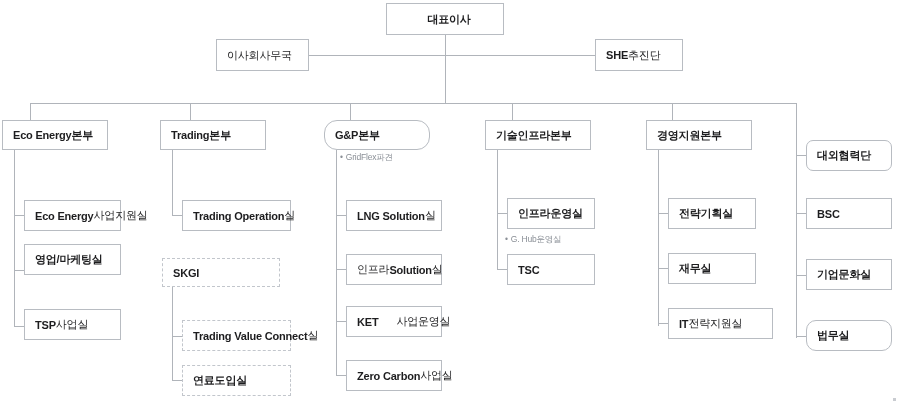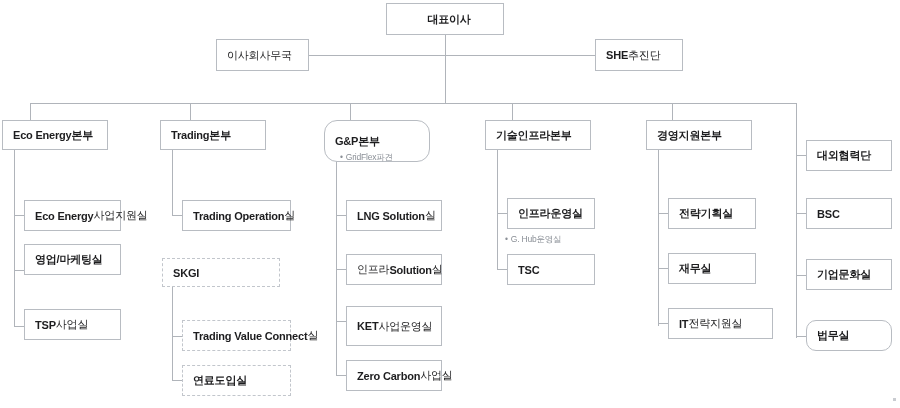--- a/index.html
+++ b/index.html
@@ -169,37 +169,37 @@
     <span class="lat">SKGI</span>
   </div>
   <div class="node dashed" style="left:182px; top:320px; width:109px; height:31px;">
     <span class="lat">Trading Value Connect</span>
       <span class="kor">실</span>
   </div>
   <div class="node dashed leaf-kor" style="left:182px; top:365px; width:109px; height:31px;">
     <span class="kor">연료도입실</span>
   </div>
 
-  <div class="node div-head" style="left:324px; top:120px; width:106px; height:42px;border-radius:13px;">
+  <div class="node div-head" style="left:324px; top:120px; width:106px; height:30px;border-radius:13px;">
     <span class="lat">G&amp;P</span>
       <span class="kor">본부</span>
   </div>
   <div class="note" style="left:340px; top:152px;">
     <span class="bullet">•</span><span>GridFlex파견</span>
   </div>
   <div class="node" style="left:346px; top:200px; width:96px; height:31px;">
     <span class="lat">LNG Solution</span>
       <span class="kor">실</span>
   </div>
   <div class="node" style="left:346px; top:254px; width:96px; height:31px;">
     <span class="kor">인프라</span>
       <span class="lat">Solution</span>
       <span class="kor">실</span>
   </div>
-  <div class="node" style="left:346px; top:306px; width:96px; height:40px;">
+  <div class="node" style="left:346px; top:306px; width:96px; height:31px;gap:18px;">
     <span class="lat">KET</span>
       <span class="kor">사업운영실</span>
   </div>
   <div class="node" style="left:346px; top:360px; width:96px; height:31px;">
     <span class="lat">Zero Carbon</span>
       <span class="kor">사업실</span>
   </div>
 
   <div class="node div-head" style="left:485px; top:120px; width:106px; height:30px;">
     <span class="kor">기술인프라본부</span>
@@ -221,21 +221,21 @@
     <span class="kor">전략기획실</span>
   </div>
   <div class="node leaf-kor" style="left:668px; top:253px; width:88px; height:31px;">
     <span class="kor">재무실</span>
   </div>
   <div class="node" style="left:668px; top:308px; width:105px; height:31px;">
     <span class="lat">IT</span>
       <span class="kor">전략지원실</span>
   </div>
 
-  <div class="node leaf-kor" style="left:806px; top:140px; width:86px; height:31px;">
+  <div class="node leaf-kor" style="left:806px; top:140px; width:86px; height:31px;border-radius:7px;">
     <span class="kor">대외협력단</span>
   </div>
   <div class="node" style="left:806px; top:198px; width:86px; height:31px;">
     <span class="lat">BSC</span>
   </div>
   <div class="node leaf-kor" style="left:806px; top:259px; width:86px; height:31px;">
     <span class="kor">기업문화실</span>
   </div>
   <div class="node leaf-kor" style="left:806px; top:320px; width:86px; height:31px;border-radius:10px;">
     <span class="kor">법무실</span>

